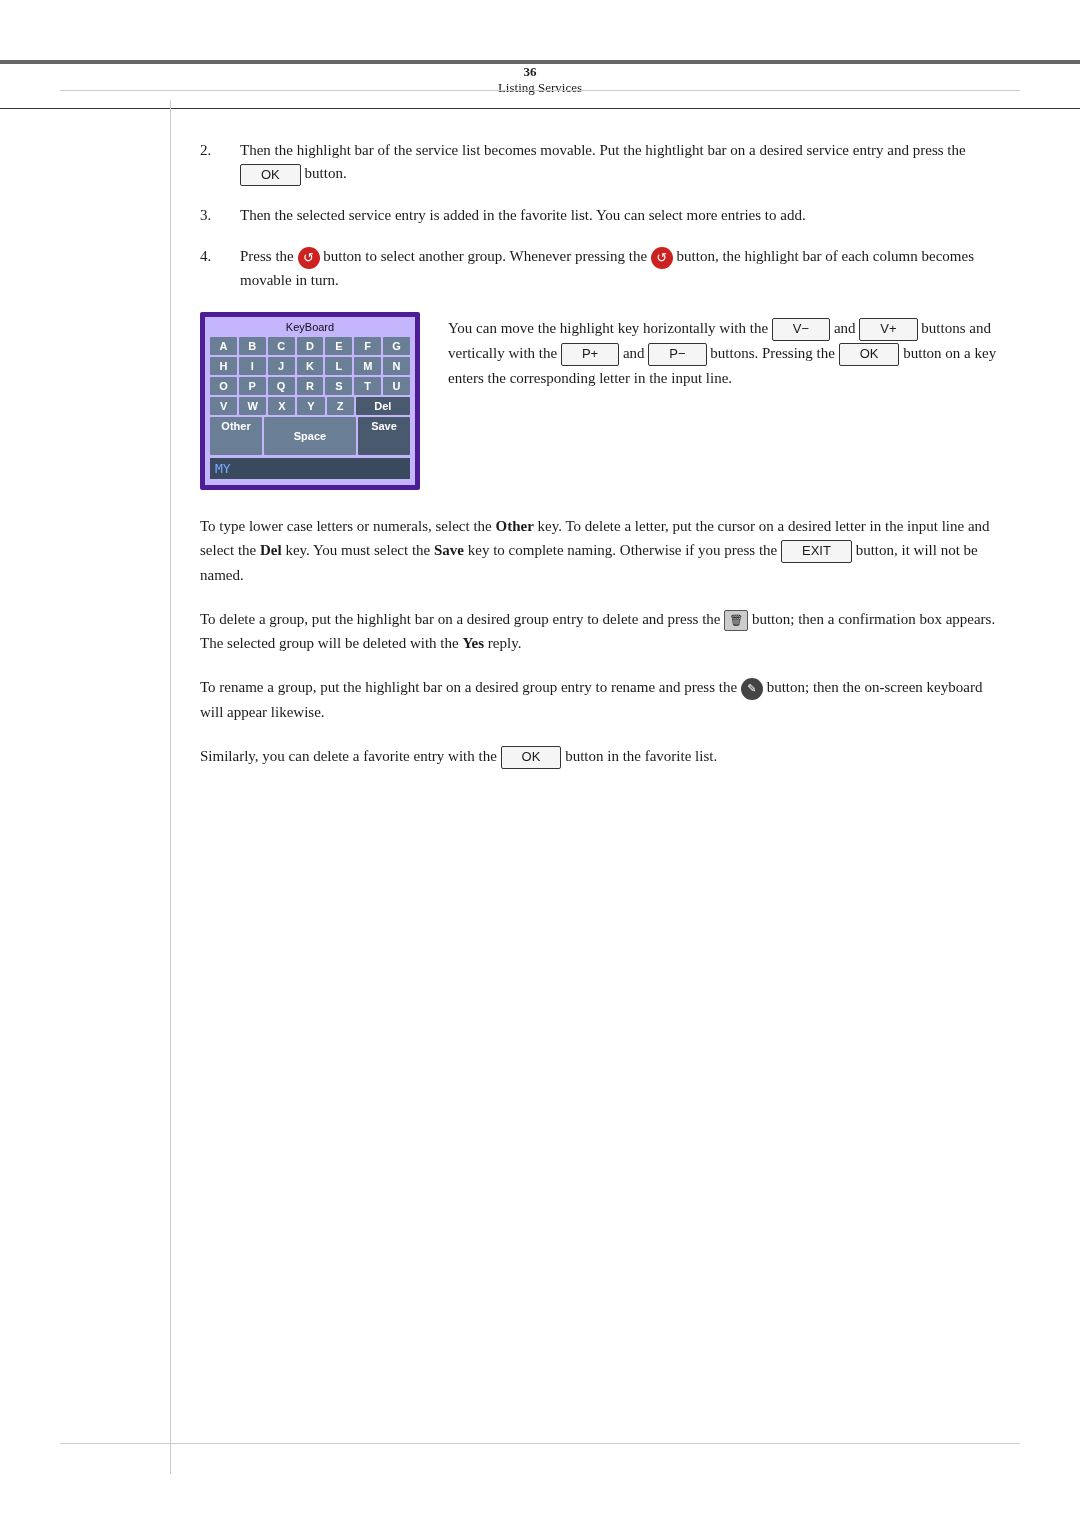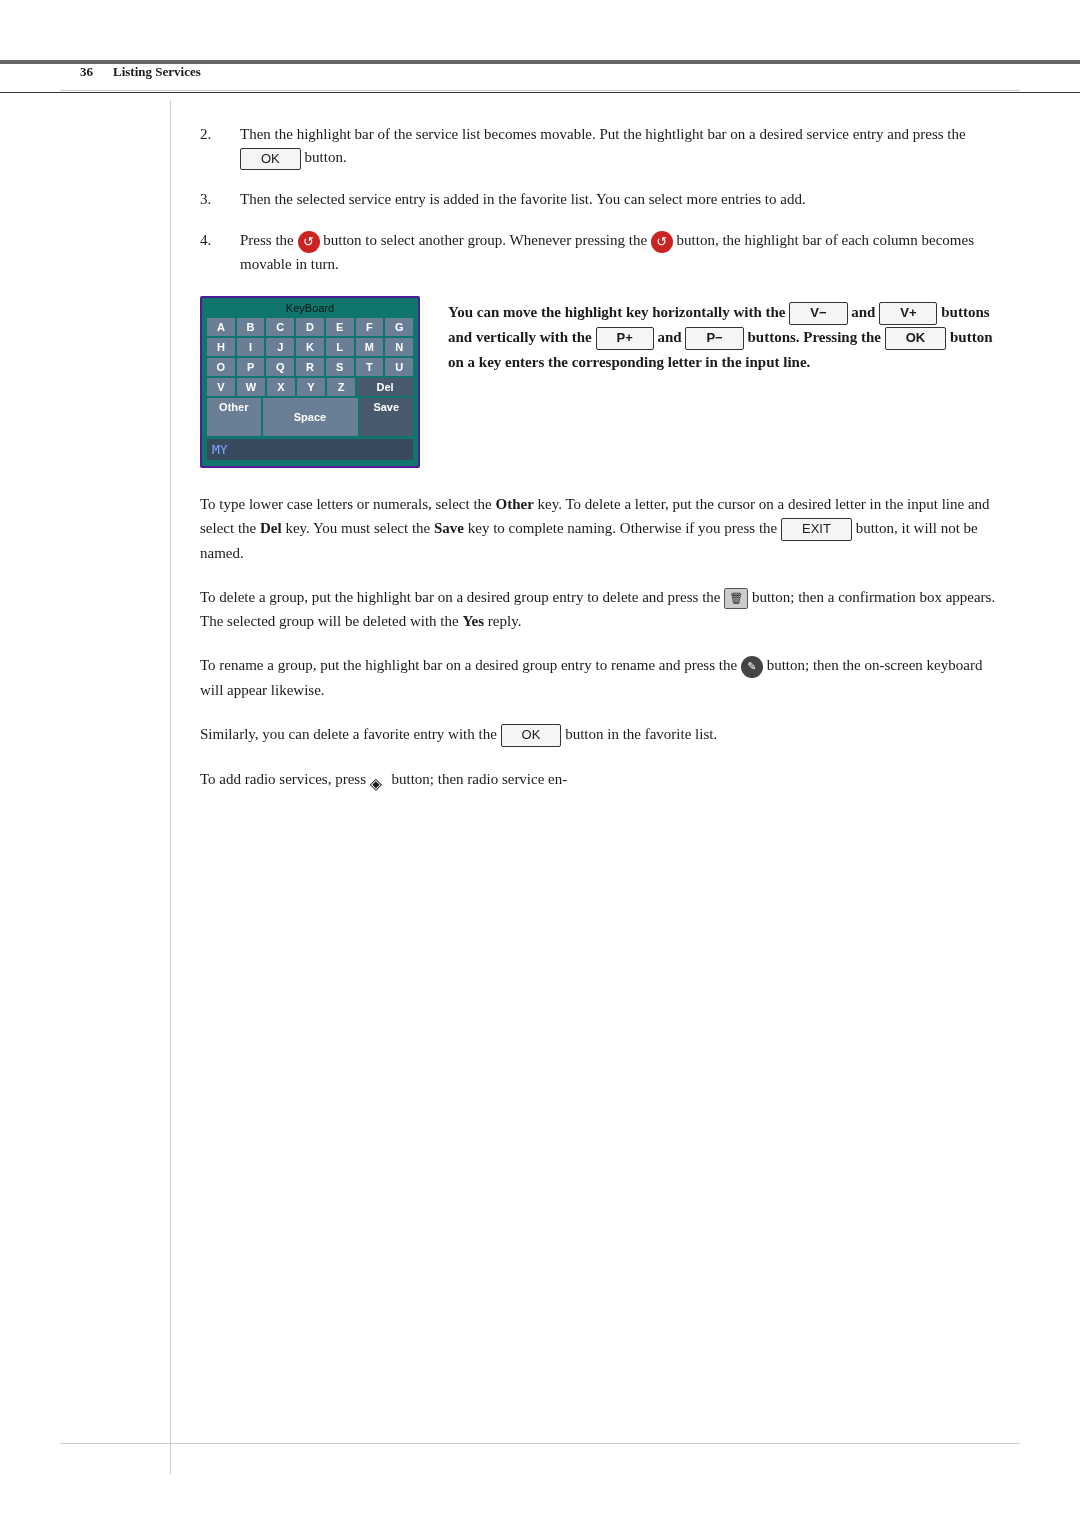--- a/index.html
+++ b/index.html
@@ -24,29 +24,30 @@
     .corner-bl { bottom: 30px; left: 30px; border-bottom: 1.5px solid #666; border-left: 1.5px solid #666; }
     .corner-br { bottom: 30px; right: 30px; border-bottom: 1.5px solid #666; border-right: 1.5px solid #666; }
 
     
     .page-header {
       display: flex;
       align-items: center;
       padding: 0 80px 12px 80px;
       border-bottom: 1.5px solid #333;
       margin-bottom: 30px;
+      flex-direction: column;
     }
     .page-number {
       font-size: 13px;
       font-weight: bold;
       margin-right: 20px;
     }
     .header-title {
       font-size: 13px;
-      font-weight: bold;
+      font-weight: normal;
     }
 
     
     .content {
       padding: 0 80px 0 200px;
     }
 
     
     .numbered-item {
       display: flex;
@@ -131,27 +132,26 @@
     }
     .keyboard-image {
       flex: 0 0 auto;
       width: 220px;
     }
     .keyboard-desc {
       flex: 1;
       font-size: 15px;
       line-height: 1.6;
       padding-top: 4px;
-      font-weight: bold;
     }
 
     
     .kb-container {
-      background: #0f766e;
-      border: 2px solid #4c1d95;
+      background: #c4b5fd;
+      border: 5px solid #4c1d95;
       padding: 4px 5px 6px 5px;
       border-radius: 2px;
       font-size: 11px;
     }
     .kb-title {
       text-align: center;
       font-size: 11px;
       color: #111;
       margin-bottom: 4px;
       font-family: Arial, sans-serif;
@@ -363,18 +363,15 @@
     </div>
 
     <div class="para-section">
       To rename a group, put the highlight bar on a desired group entry to rename and press the <span class="icon-rename"></span> button; then the on-screen keyboard will appear likewise.
     </div>
 
     <div class="para-section">
       Similarly, you can delete a favorite entry with the <span class="key-box">OK</span> button in the favorite list.
     </div>
 
-    <div class="para-section">
-      To add radio services, press <span style="display:inline-block;width:18px;height:18px;vertical-align:middle;font-size:16px;">◈</span> button; then radio service en-
-    </div>
 
   </div>
 </div>
 
 </body></html>

